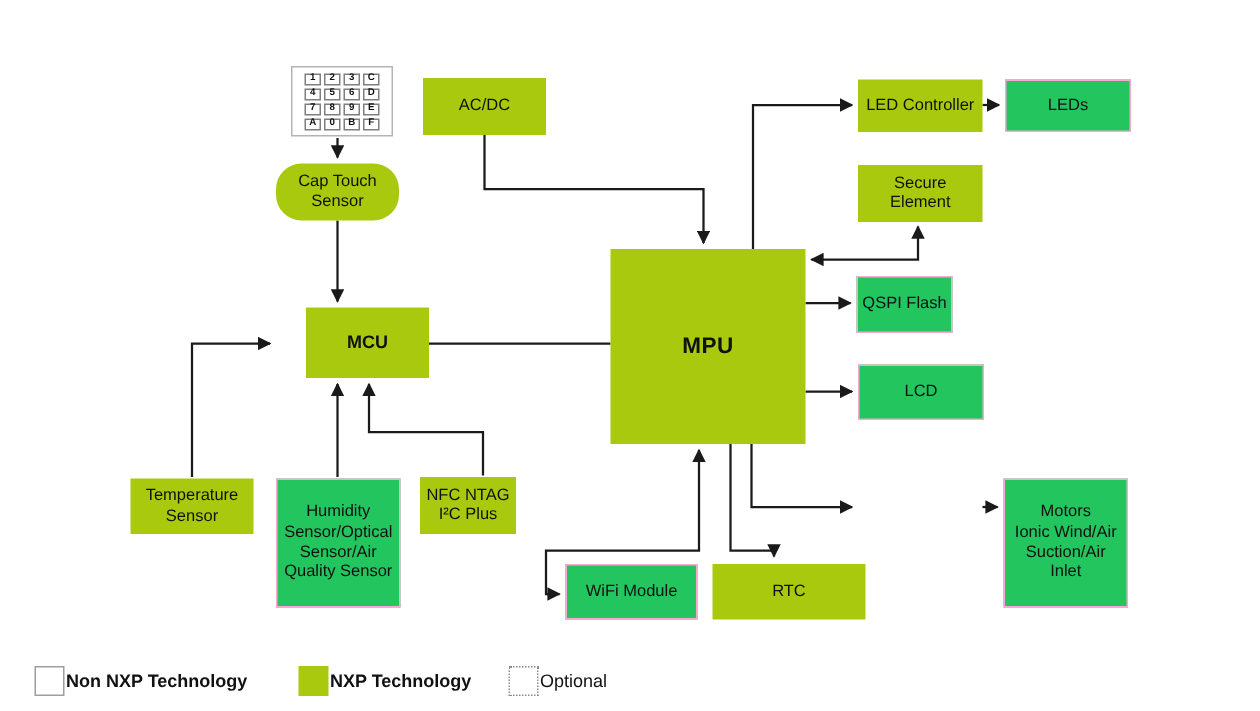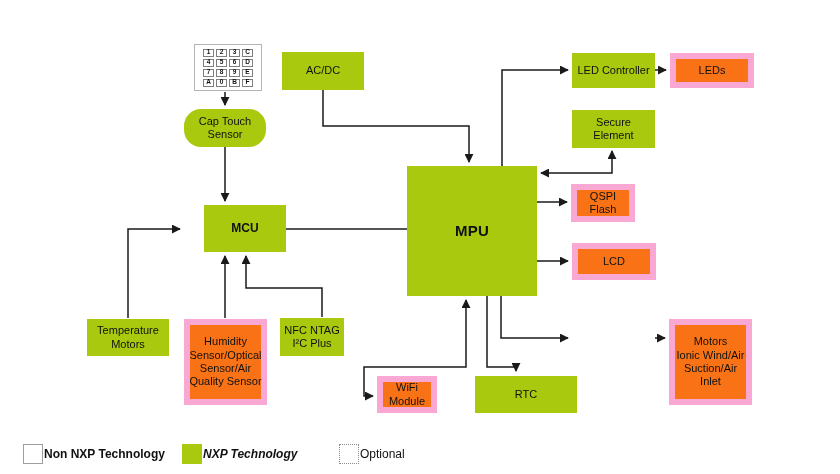--- a/index.html
+++ b/index.html
@@ -9,21 +9,21 @@
     position:relative; width:840px; height:474px; background:#ffffff;
     overflow:hidden;
   }
   svg.wires { position:absolute; left:0; top:0; width:840px; height:474px; }
   .node {
     position:absolute; display:flex; align-items:center; justify-content:center;
     text-align:center; font-size:11px; line-height:1.22; color:#111111;
   }
   .node .lbl { white-space:pre-line; }
   .green  { background:#a9c90e; }
-  .white  { background:#f97316; border:6px solid #f9a8d4; }
+  .white  { background:#22c55e; border:1px solid #f9a8d4; }
   .bold   { font-weight:bold; }
   .mpu-label { font-size:15px; font-weight:bold; letter-spacing:0.3px; }
   .mcu-label { font-size:12px; font-weight:bold; }
 
   
   .keypad {
     position:absolute; background:#ffffff; border:1px solid #b4b4b4;
     display:grid; grid-template-columns:repeat(4,11px); grid-template-rows:repeat(4,8px);
     gap:2px; padding:4px 0 4px 0; justify-content:center; align-content:center;
   }
@@ -126,57 +126,57 @@
   <div class="node white" style="left:572px; top:243px; width:84px; height:37px;">
     <span class="lbl">LCD</span>
   </div>
 
   <div class="node green" style="left:184px; top:205px; width:82px; height:47px;margin-left:20px;">
     <span class="lbl mcu-label">MCU</span>
   </div>
 
   <div class="node green" style="left:87px; top:319px; width:82px; height:37px;">
     <span class="lbl">Temperature
-Motors</span>
+Sensor</span>
   </div>
 
   <div class="node white" style="left:184px; top:319px; width:83px; height:86px;">
     <span class="lbl">Humidity
 Sensor/Optical
 Sensor/Air
 Quality Sensor</span>
   </div>
 
   <div class="node green" style="left:280px; top:318px; width:64px; height:38px;">
     <span class="lbl">NFC NTAG
 I²C Plus</span>
   </div>
 
-  <div class="node white" style="left:377px; top:376px; width:60px; height:37px;">
+  <div class="node white" style="left:377px; top:376px; width:88px; height:37px;">
     <span class="lbl">WiFi Module</span>
   </div>
 
   <div class="node green" style="left:475px; top:376px; width:102px; height:37px;">
     <span class="lbl">RTC</span>
   </div>
 
 
   <div class="node white" style="left:669px; top:319px; width:83px; height:86px;">
     <span class="lbl">Motors
 Ionic Wind/Air
 Suction/Air
 Inlet</span>
   </div>
 
   <div class="legend">
     <div class="legend-item" style="left:23px;">
       <span class="swatch non-nxp"></span>
       <span class="legend-label bold">Non NXP Technology</span>
     </div>
-    <div class="legend-item" style="left:182px;font-style:italic;">
+    <div class="legend-item" style="left:199px;">
       <span class="swatch nxp"></span>
       <span class="legend-label bold">NXP Technology</span>
     </div>
     <div class="legend-item" style="left:339px;">
       <span class="swatch optional"></span>
       <span class="legend-label">Optional</span>
     </div>
   </div>
 
 </div>

